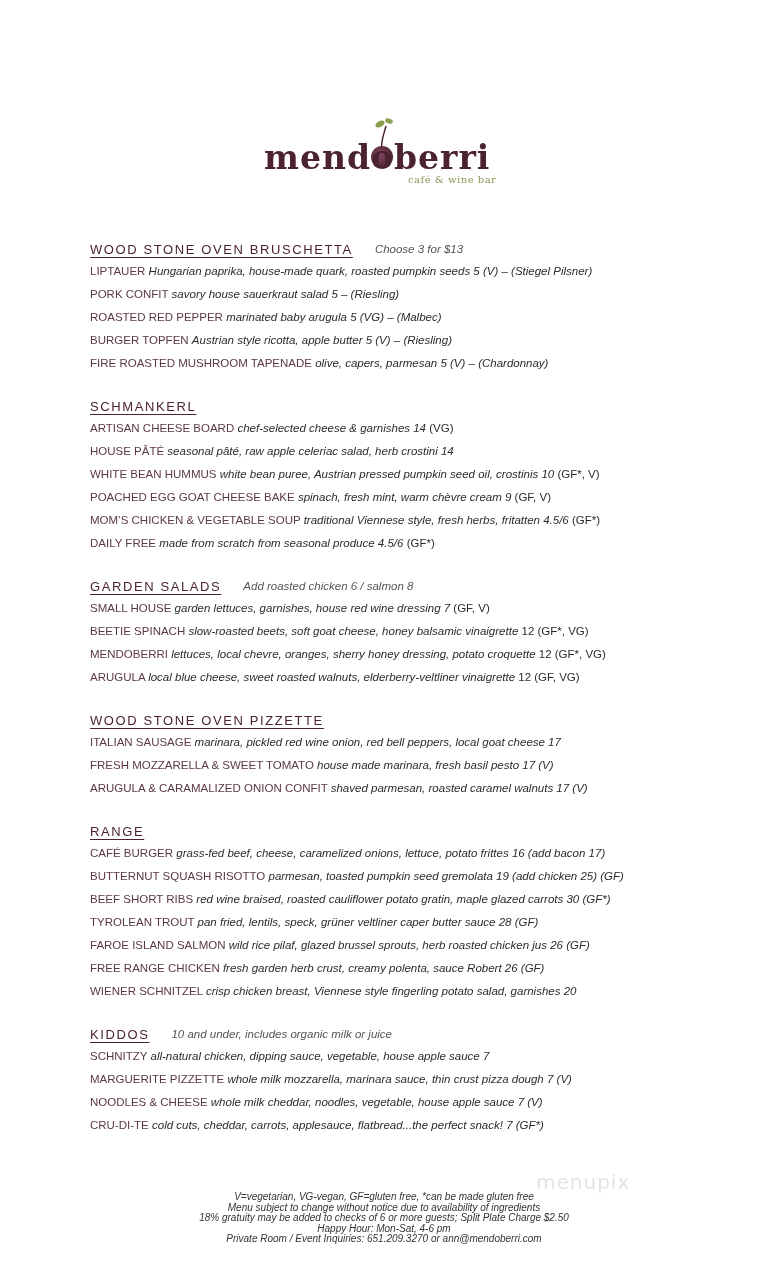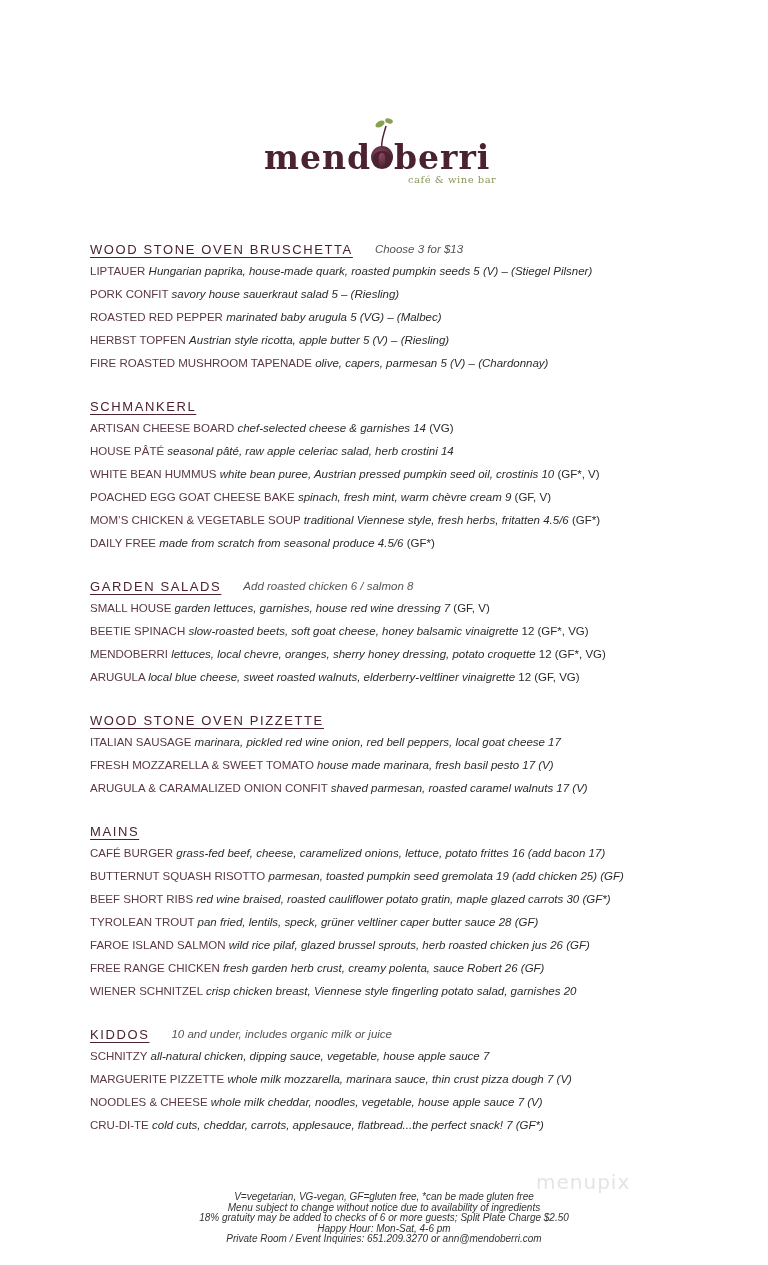--- a/index.html
+++ b/index.html
@@ -44,21 +44,21 @@
 
 <div class="menu" id="menu">
     <div class="section">
       <div class="sec-head">
         <span class="sec-title">WOOD STONE OVEN BRUSCHETTA</span>
         <span class="sec-note">Choose 3 for $13</span>
       </div>
       <div class="item"><span class="item-name">LIPTAUER</span> <span class="item-desc">Hungarian paprika, house-made quark, roasted pumpkin seeds 5 (V) – (Stiegel Pilsner)</span></div>
       <div class="item"><span class="item-name">PORK CONFIT</span> <span class="item-desc">savory house sauerkraut salad 5 – (Riesling)</span></div>
       <div class="item"><span class="item-name">ROASTED RED PEPPER</span> <span class="item-desc">marinated baby arugula 5 (VG) – (Malbec)</span></div>
-      <div class="item"><span class="item-name">HERBST TOPFEN</span> <span class="item-desc">Austrian style ricotta, apple butter 5 (V) – (Riesling)</span></div>
+      <div class="item"><span class="item-name">BURGER TOPFEN</span> <span class="item-desc">Austrian style ricotta, apple butter 5 (V) – (Riesling)</span></div>
       <div class="item"><span class="item-name">FIRE ROASTED MUSHROOM TAPENADE</span> <span class="item-desc">olive, capers, parmesan 5 (V) – (Chardonnay)</span></div>
     </div>
     <div class="section">
       <div class="sec-head">
         <span class="sec-title">SCHMANKERL</span>
       </div>
       <div class="item"><span class="item-name">ARTISAN CHEESE BOARD</span> <span class="item-desc">chef-selected cheese &amp; garnishes 14</span> <span class="item-tags">(VG)</span></div>
       <div class="item"><span class="item-name">HOUSE PÂTÉ</span> <span class="item-desc">seasonal pâté, raw apple celeriac salad, herb crostini 14</span></div>
       <div class="item"><span class="item-name">WHITE BEAN HUMMUS</span> <span class="item-desc">white bean puree, Austrian pressed pumpkin seed oil, crostinis 10</span> <span class="item-tags">(GF*, V)</span></div>
       <div class="item"><span class="item-name">POACHED EGG GOAT CHEESE BAKE</span> <span class="item-desc">spinach, fresh mint, warm chèvre cream 9</span> <span class="item-tags">(GF, V)</span></div>
@@ -78,21 +78,21 @@
     <div class="section">
       <div class="sec-head">
         <span class="sec-title">WOOD STONE OVEN PIZZETTE</span>
       </div>
       <div class="item"><span class="item-name">ITALIAN SAUSAGE</span> <span class="item-desc">marinara, pickled red wine onion, red bell peppers, local goat cheese 17</span></div>
       <div class="item"><span class="item-name">FRESH MOZZARELLA &amp; SWEET TOMATO</span> <span class="item-desc">house made marinara, fresh basil pesto 17 (V)</span></div>
       <div class="item"><span class="item-name">ARUGULA &amp; CARAMALIZED ONION CONFIT</span> <span class="item-desc">shaved parmesan, roasted caramel walnuts 17 (V)</span></div>
     </div>
     <div class="section">
       <div class="sec-head">
-        <span class="sec-title">MAINS</span>
+        <span class="sec-title">RANGE</span>
       </div>
       <div class="item"><span class="item-name">CAFÉ BURGER</span> <span class="item-desc">grass-fed beef, cheese, caramelized onions, lettuce, potato frittes 16 (add bacon 17)</span></div>
       <div class="item"><span class="item-name">BUTTERNUT SQUASH RISOTTO</span> <span class="item-desc">parmesan, toasted pumpkin seed gremolata 19 (add chicken 25) (GF)</span></div>
       <div class="item"><span class="item-name">BEEF SHORT RIBS</span> <span class="item-desc">red wine braised, roasted cauliflower potato gratin, maple glazed carrots 30 (GF*)</span></div>
       <div class="item"><span class="item-name">TYROLEAN TROUT</span> <span class="item-desc">pan fried, lentils, speck, grüner veltliner caper butter sauce 28 (GF)</span></div>
       <div class="item"><span class="item-name">FAROE ISLAND SALMON</span> <span class="item-desc">wild rice pilaf, glazed brussel sprouts, herb roasted chicken jus 26 (GF)</span></div>
       <div class="item"><span class="item-name">FREE RANGE CHICKEN</span> <span class="item-desc">fresh garden herb crust, creamy polenta, sauce Robert 26 (GF)</span></div>
       <div class="item"><span class="item-name">WIENER SCHNITZEL</span> <span class="item-desc">crisp chicken breast, Viennese style fingerling potato salad, garnishes 20</span></div>
     </div>
     <div class="section">

